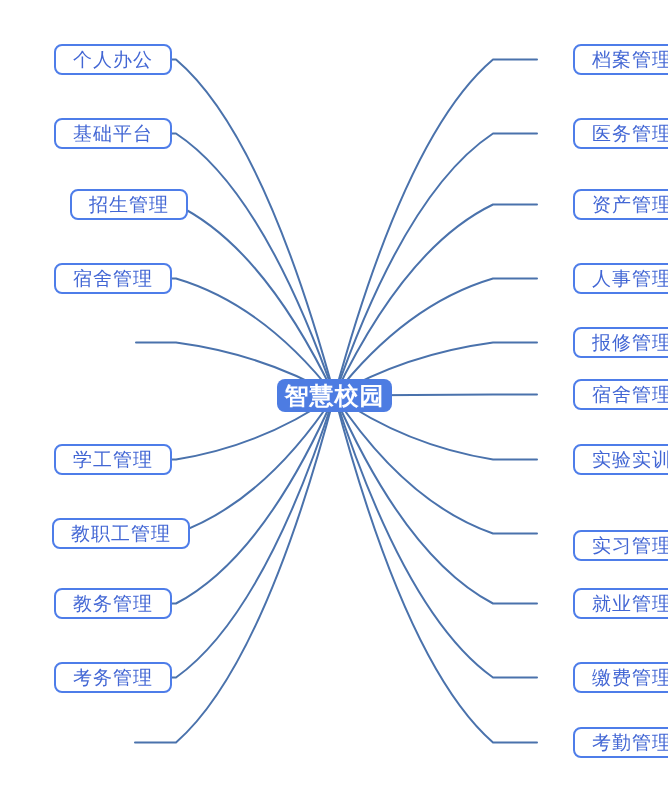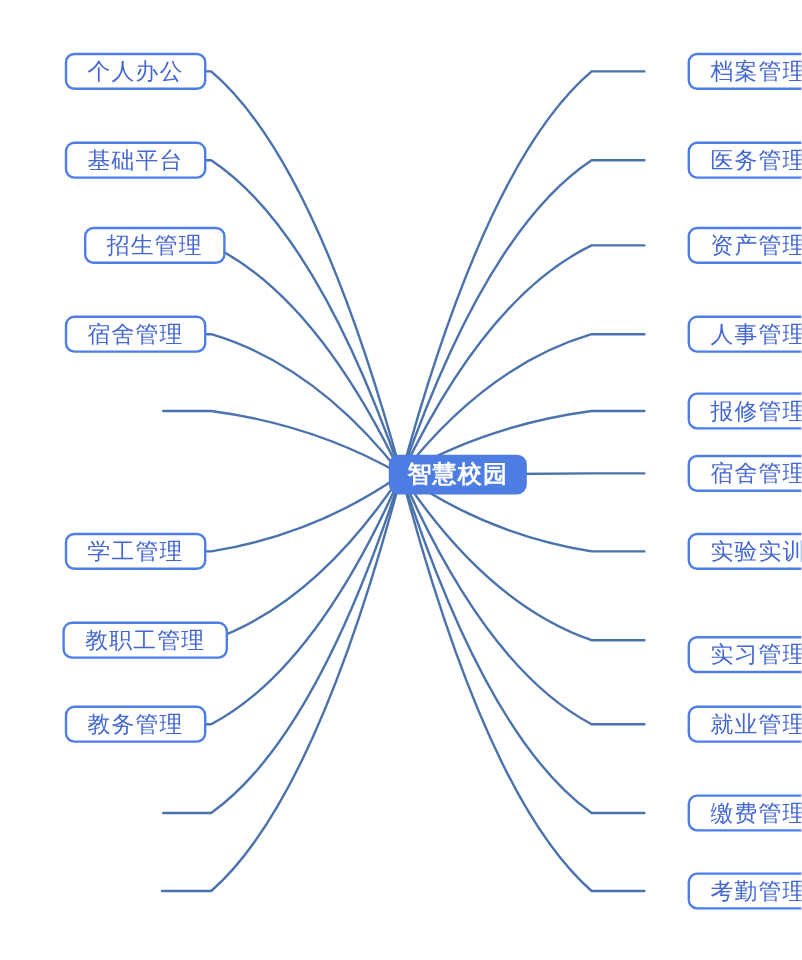--- a/index.html
+++ b/index.html
@@ -47,26 +47,25 @@
   .center-node {
     position: absolute;
     left: 277px; top: 379px;
     width: 115px; height: 33px;
     box-sizing: border-box;
     display: flex;
     align-items: center;
     justify-content: center;
     background: var(--center-fill, #4d7ce2);
     color: var(--center-text, #ffffff);
-    font-size: 20px;
+    font-size: 24px;
     font-weight: bold;
     letter-spacing: 1px;
     border-radius: 8px;
     white-space: nowrap;
-    margin-left: 47px;
   }
 </style>
 </head>
 <body>
 
 <div class="canvas" id="mindmap">
 
   <svg class="connectors" id="connector-svg" viewBox="0 0 668 800" aria-hidden="true">
       <path d="M 136 59.5 L 176 59.5 Q 263.175 133.42000000000002 334.5 395.5"></path>
       <path d="M 136 133.5 L 176 133.5 Q 263.175 191.14 334.5 395.5"></path>
@@ -91,20 +90,21 @@
       <path d="M 537 742.5 L 493 742.5 Q 405.825 666.16 334.5 395.5"></path>
     </svg>
 
   <div class="node left side" style="left:18px; top:44px">个人办公</div>
   <div class="node left side" style="left:18px; top:118px">基础平台</div>
   <div class="node left side" style="left:34px; top:189px">招生管理</div>
   <div class="node left side" style="left:18px; top:263px">宿舍管理</div>
   <div class="node left side" style="left:18px; top:444px">学工管理</div>
   <div class="node left side" style="left:16px; top:518px">教职工管理</div>
   <div class="node left side" style="left:18px; top:588px">教务管理</div>
+  <div class="node left side" style="left:18px; top:662px">考务管理</div>
 
   <div class="node right side" style="left:537px; top:118px">医务管理</div>
   <div class="node right side" style="left:537px; top:44px">档案管理</div>
   <div class="node right side" style="left:537px; top:189px">资产管理</div>
   <div class="node right side" style="left:537px; top:263px">人事管理</div>
   <div class="node right side" style="left:537px; top:327px">报修管理</div>
   <div class="node right side" style="left:537px; top:379px">宿舍管理</div>
   <div class="node right side" style="left:537px; top:444px">实验实训</div>
   <div class="node right side" style="left:537px; top:530px">实习管理</div>
   <div class="node right side" style="left:537px; top:588px">就业管理</div>

